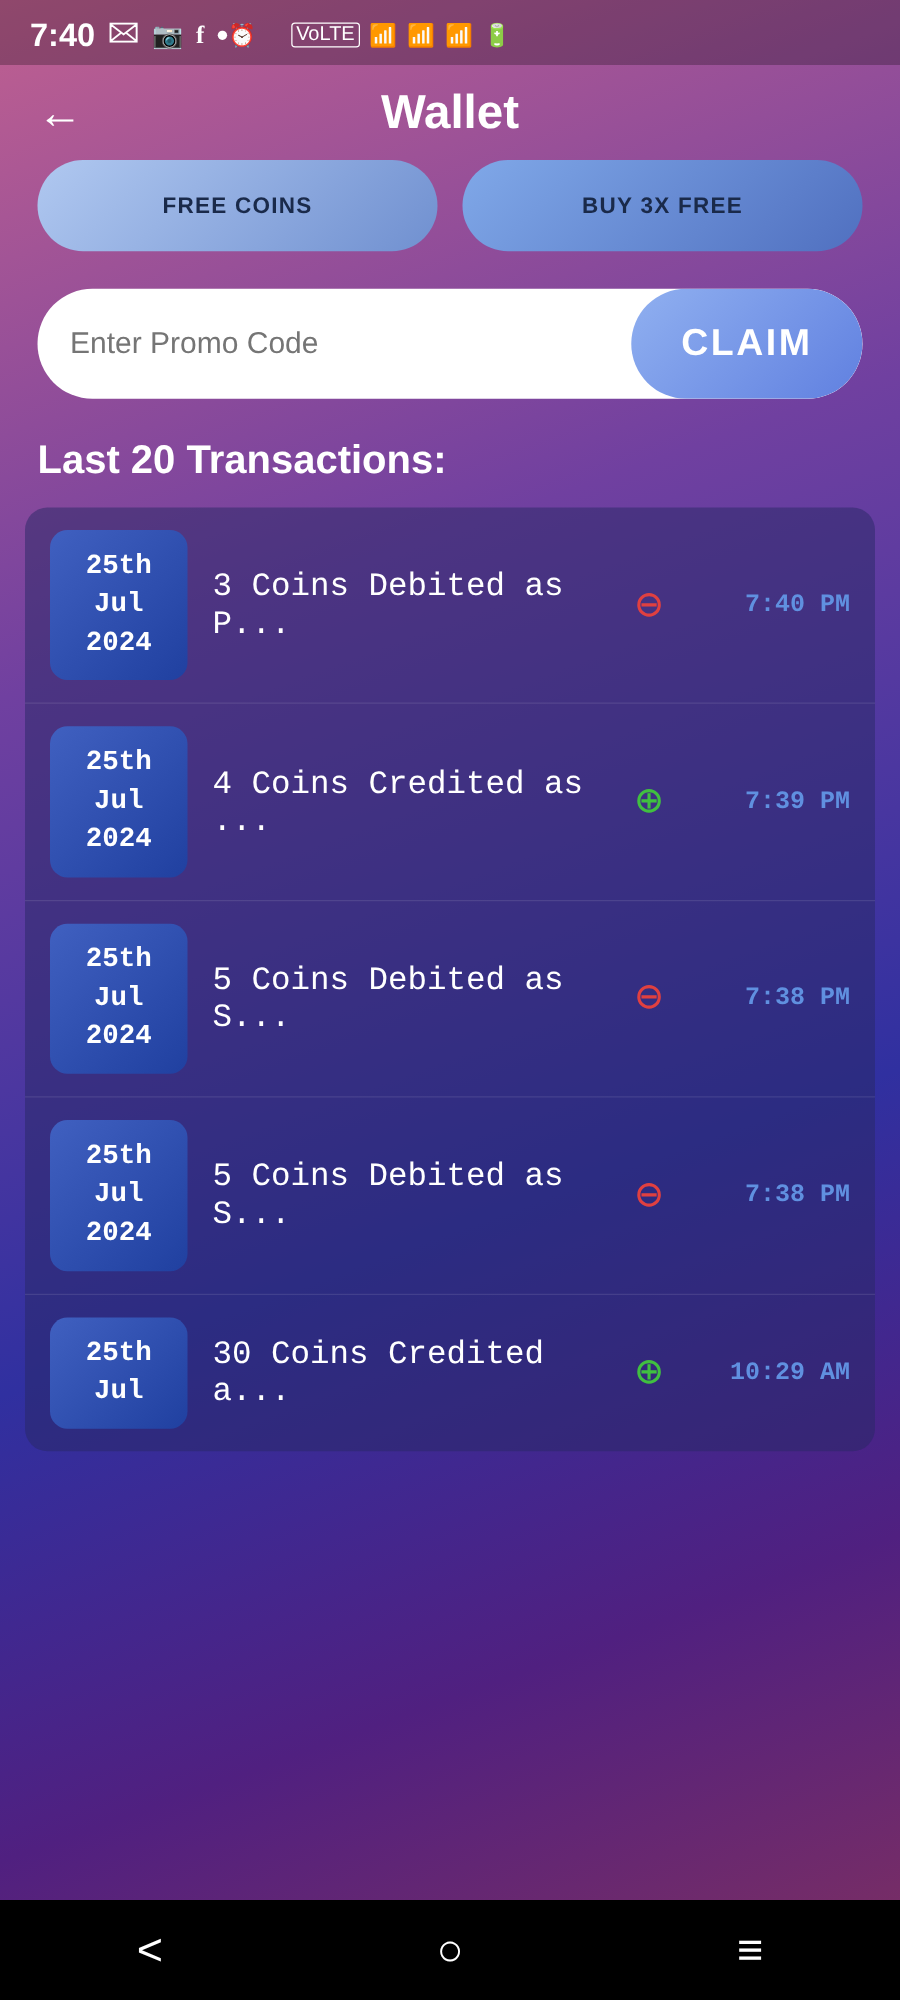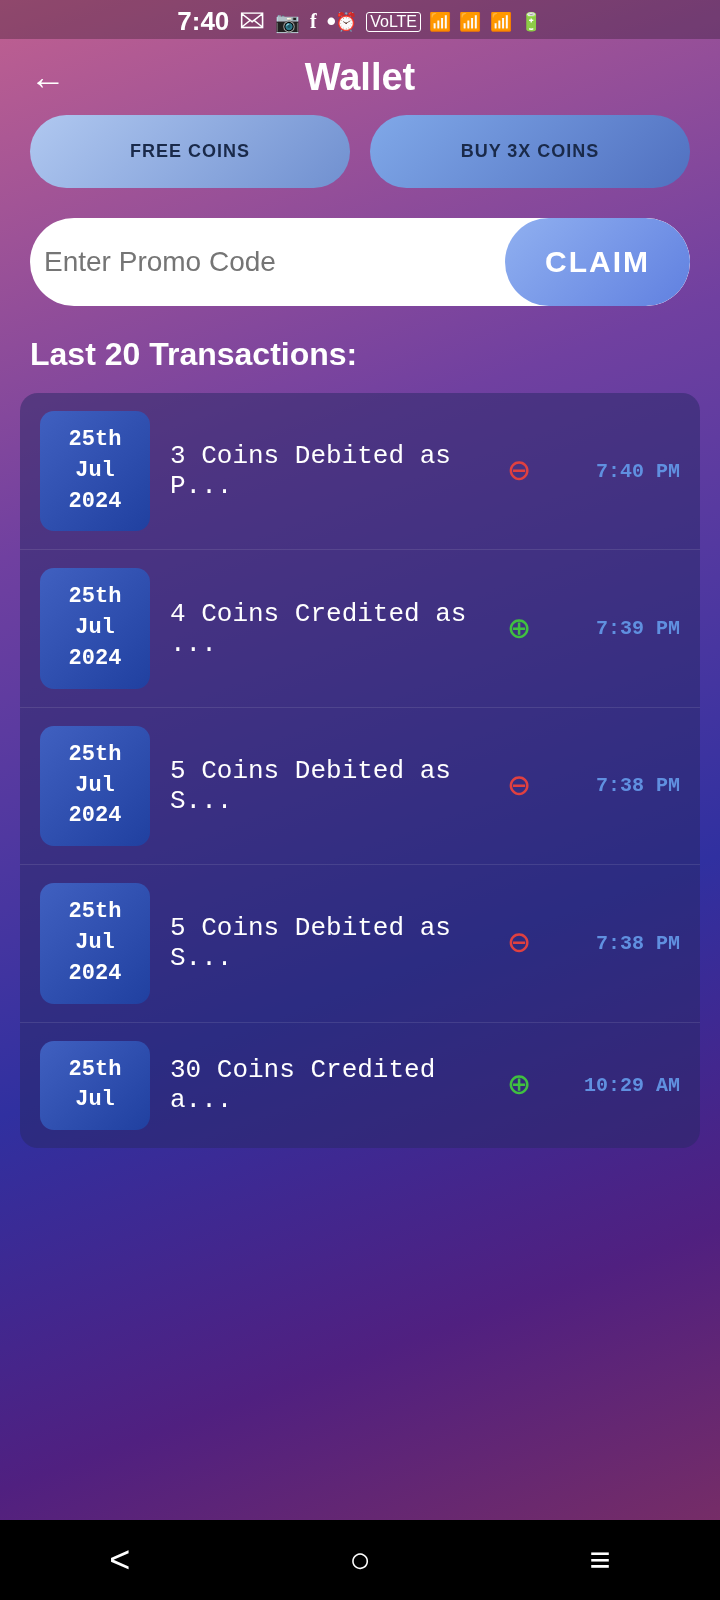--- a/index.html
+++ b/index.html
@@ -10,24 +10,24 @@
       min-height: 1600px;
       background: linear-gradient(160deg, #c06090 0%, #7040a0 30%, #3030a0 60%, #502080 80%, #803060 100%);
       font-family: 'Arial', sans-serif;
       color: white;
       overflow-x: hidden;
     }
 
     
     .status-bar {
       display: flex;
-      justify-content: center;
+      justify-content: flex-start;
       align-items: center;
       padding: 10px 24px 6px 24px;
-      height: 39px;
+      height: 52px;
       background: rgba(0,0,0,0.25);
     }
     .status-bar-left {
       display: flex;
       align-items: center;
       gap: 10px;
       font-size: 26px;
       font-weight: bold;
       color: white;
     }
@@ -117,23 +117,23 @@
       border-radius: 60px;
       display: flex;
       align-items: center;
       overflow: hidden;
       height: 88px;
     }
     .promo-input {
       flex: 1;
       border: none;
       outline: none;
-      font-size: 28px;
+      font-size: 24px;
       color: #aaa;
-      padding: 0 14px;
+      padding: 0 26px;
       background: transparent;
     }
     .claim-btn {
       background: linear-gradient(135deg, #90b0f0 0%, #6080e0 100%);
       color: white;
       font-size: 30px;
       font-weight: bold;
       border: none;
       padding: 0 40px;
       height: 100%;
@@ -237,39 +237,39 @@
 <div class="status-bar">
   <div class="status-bar-left">
     <span>7:40</span>
     <span style="font-size:22px;">🖂</span>
     <span style="font-size:20px;">📷</span>
     <span style="font-size:20px; font-weight:bold; font-family:serif;">f</span>
     <span>•</span>
   </div>
   <div class="status-bar-right">
     <span>⏰</span>
-    <span style="font-size:16px; border:1px solid white; padding:1px 3px; border-radius:3px; line-height:1;">VoLTE</span>
+    <span style="font-size:16px; border:1px solid white; padding:1px 3px; border-radius:3px; line-height:1;margin-left:20px;">VoLTE</span>
     <span>📶</span>
     <span>📶</span>
     <span>📶</span>
     <span>🔋</span>
   </div>
 </div>
 
 <div class="main-content">
 
   <div class="header">
     <span class="back-btn">←</span>
     <span class="header-title">Wallet</span>
   </div>
 
 
   <div class="action-buttons">
     <button class="action-btn btn-free-coins">FREE COINS</button>
-    <button class="action-btn btn-buy-coins">BUY 3X COINS</button>
+    <button class="action-btn btn-buy-coins">BUY 3X FREE</button>
   </div>
 
   <div class="promo-container">
     <input class="promo-input" type="text" placeholder="Enter Promo Code" style="">
     <button class="claim-btn">CLAIM</button>
   </div>
 
   <div class="transactions-title">Last 20 Transactions:</div>
 
   <div class="transactions-list" id="transactions-container">

